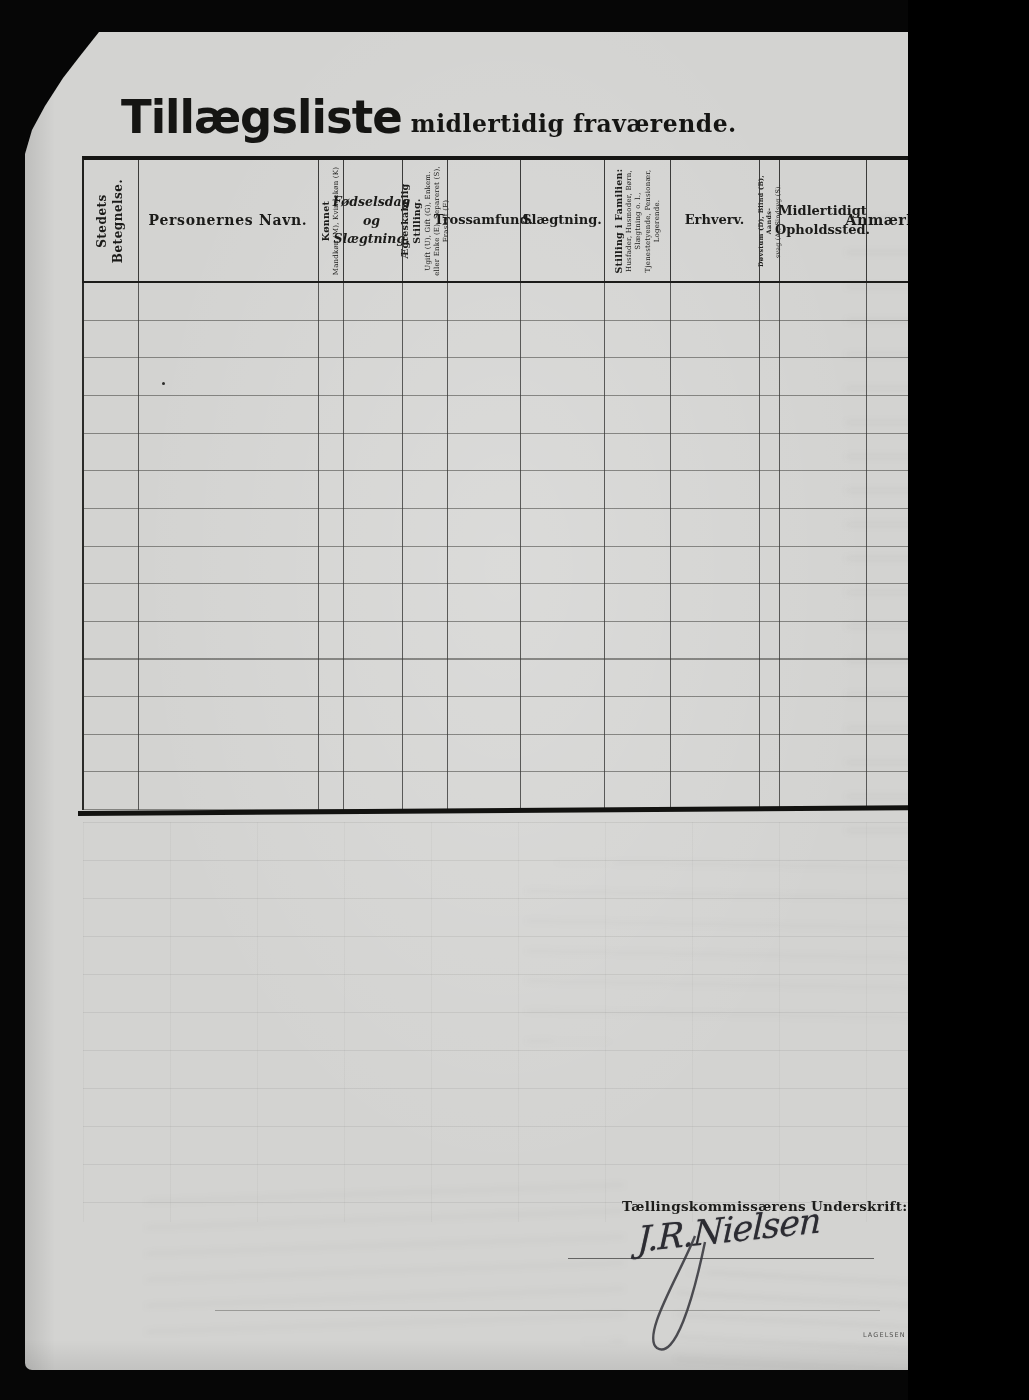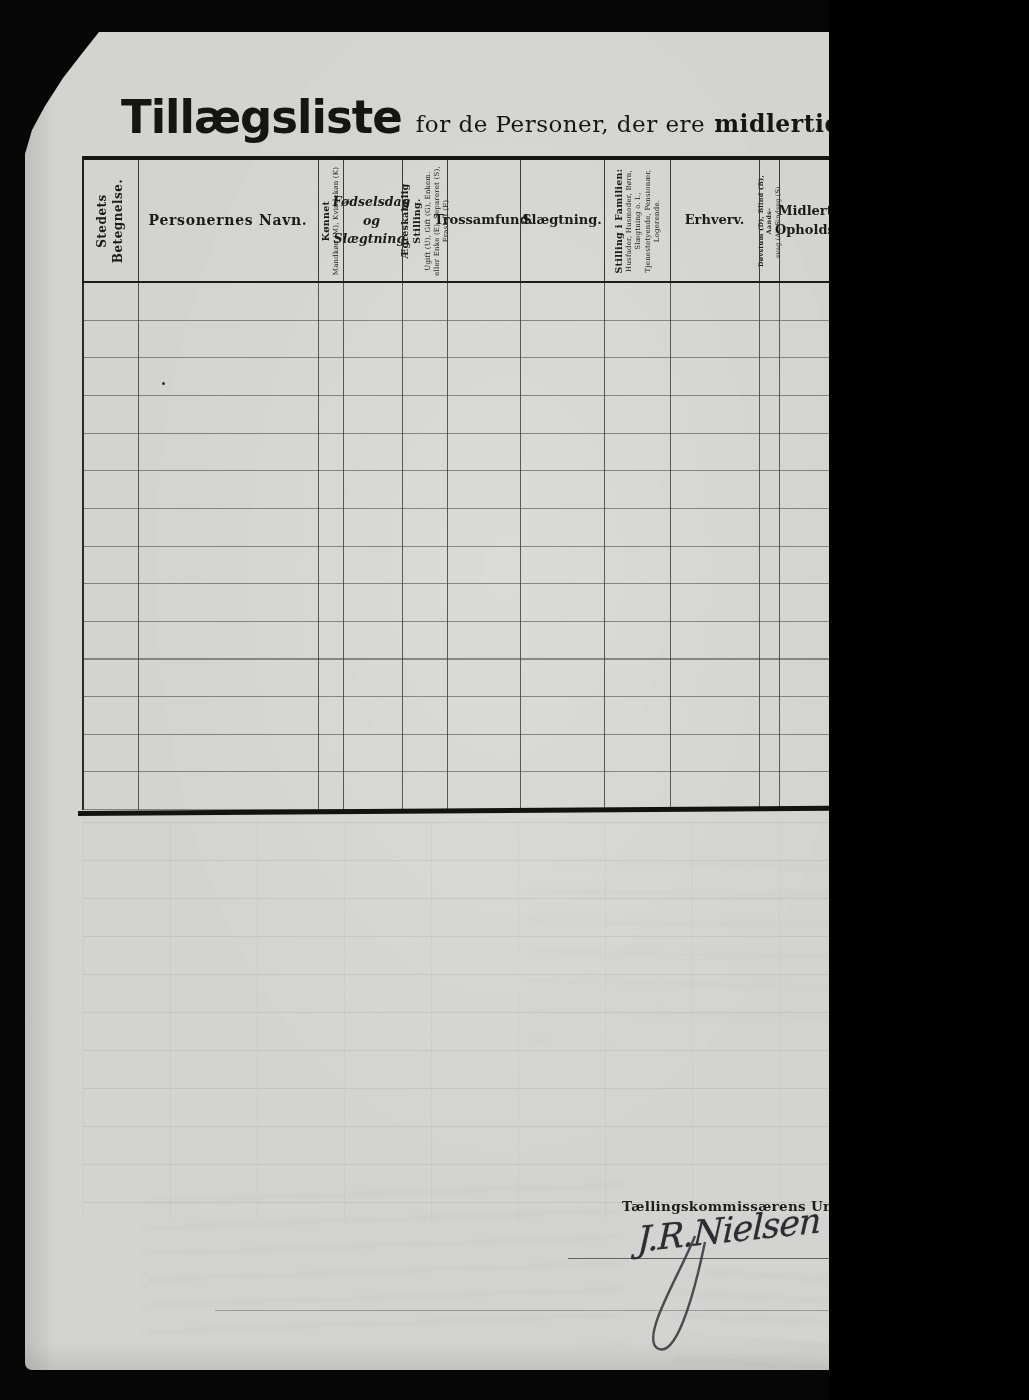--- a/index.html
+++ b/index.html
@@ -1,16 +1,16 @@
 <!DOCTYPE html>
 <html><head>
 <meta charset="utf-8">
 <style>
   html,body{margin:0;padding:0;background:#000;}
-  #page{position:relative;width:829px;height:1400px;background:#060606;overflow:hidden;
+  #page{position:relative;width:908px;height:1400px;background:#060606;overflow:hidden;
         font-family:"DejaVu Serif", serif;}
   
   .paper{position:absolute;left:25px;top:32px;width:960px;height:1338px;
          background:#d3d3d1;
          clip-path:polygon(74px 0,100% 0,100% 100%,0 100%,0 122px,7px 98px,20px 74px,38px 46px,55px 24px);
          border-radius:0 0 7px 7px;}
   .paper::before{content:"";position:absolute;inset:0;pointer-events:none;
          background:
            radial-gradient(ellipse at 50% 40%, rgba(255,255,255,.18) 0%, rgba(0,0,0,0) 55%),
            linear-gradient(to right, rgba(0,0,0,.10) 0, rgba(0,0,0,0) 30px),
@@ -75,21 +75,20 @@
   .speck{position:absolute;background:#2c2c2a;border-radius:50%;}
 </style>
 </head>
 <body>
 
 <div id="page">
   <div class="paper">
 
     <div class="title-row">
       <span class="t-main">Tillægsliste</span>
-      <span class="t-reg">for de Personer, der ere</span>
       <span class="t-bold">midlertidig fraværende.</span>
     </div>
 
     <div class="table">
       <div class="thead">
           <div class="hcell col1" style="left: 0px; width: 54px;">
             <div class="rot">
               <span class="hl hl0">Stedets Betegnelse.</span>
             </div>
           </div>

